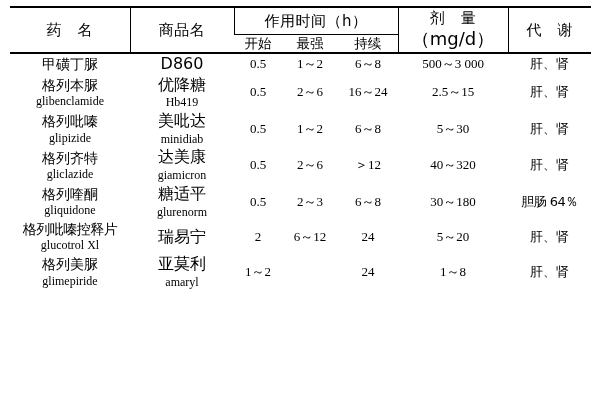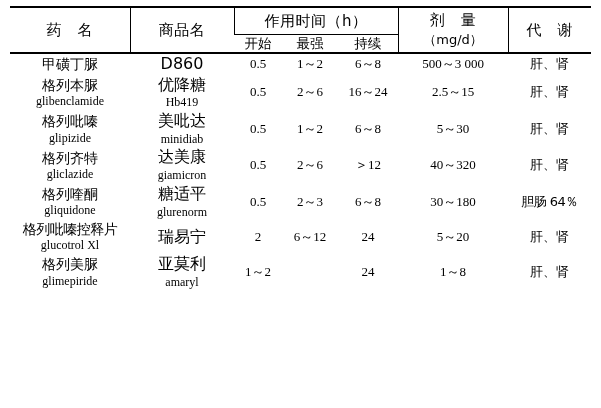--- a/index.html
+++ b/index.html
@@ -45,21 +45,21 @@
   }
   .hdr-main {
     font-size: 15px;
     letter-spacing: 0.5px;
   }
   .hdr-sub {
     font-size: 13.5px;
     height: 16px;
   }
   .unit {
-    font-size: 13px;
+    font-size: 18px;
   }
 
   
   .row td {
     font-size: 13px;
     line-height: 1.3;
     padding-top: 5px;
     padding-bottom: 5px;
   }
   .cn {

